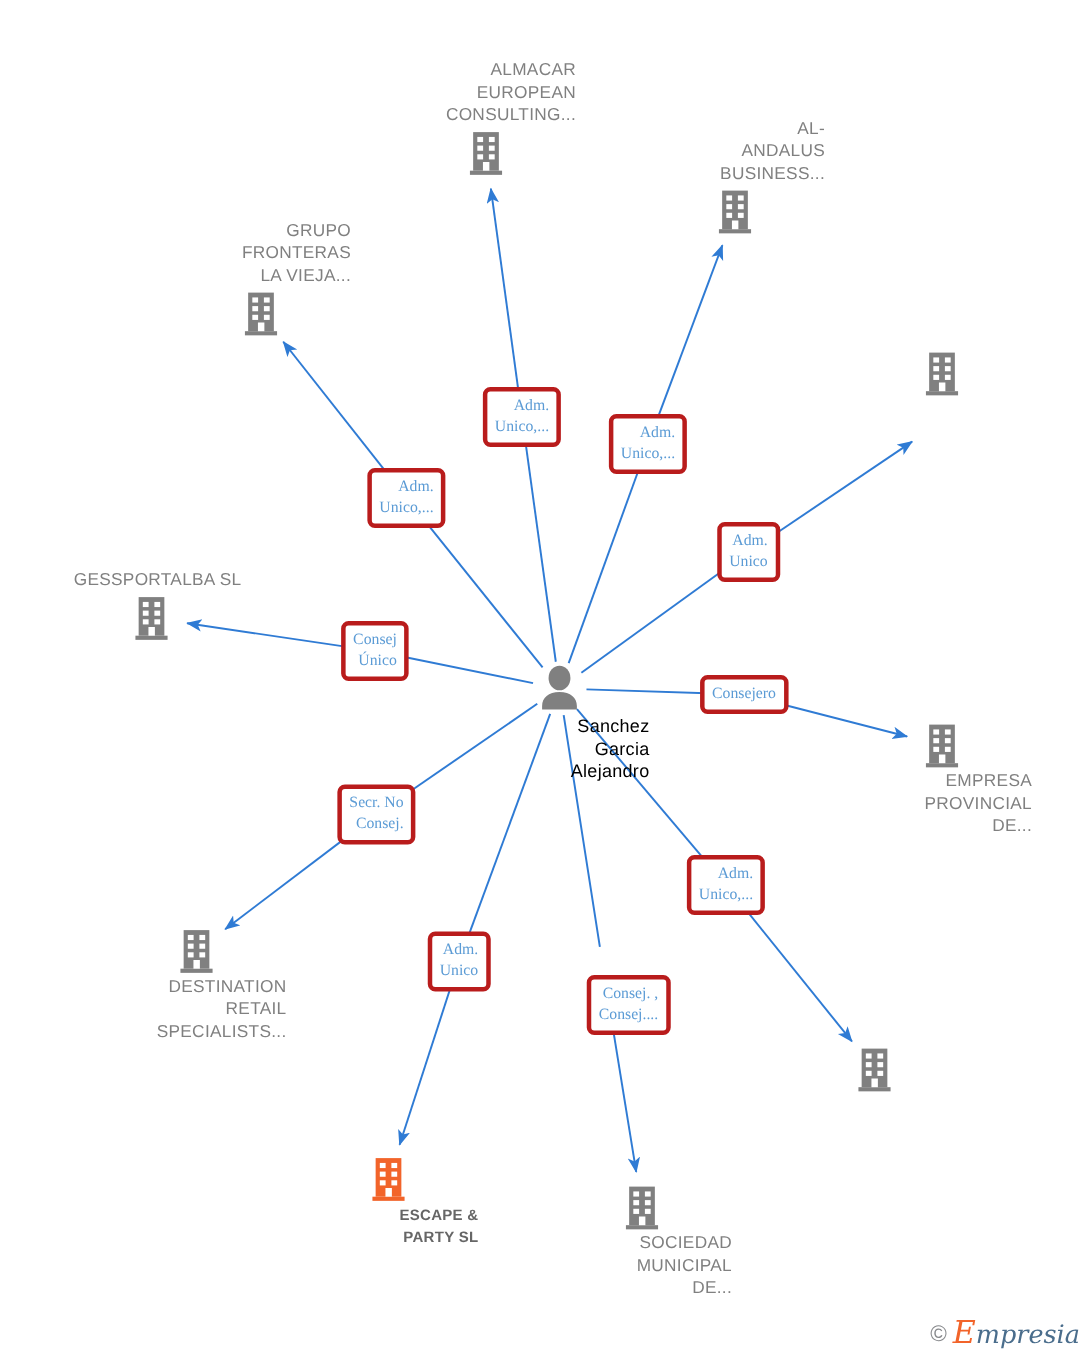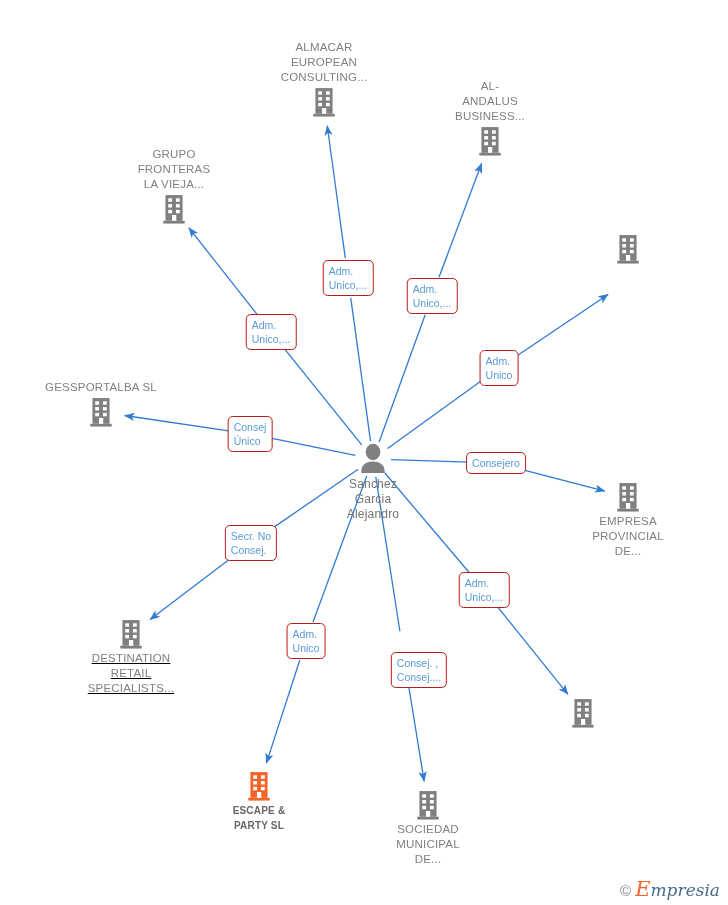--- a/index.html
+++ b/index.html
@@ -34,50 +34,52 @@
     display: block;
     line-height: 0;
   }
   .node .caption {
     display: block;
     font-size: 11.5px;
     line-height: 15px;
     color: #808080;
     letter-spacing: 0.2px;
     white-space: pre-line;
+    text-align: right;
   }
   .node.caption-above .caption {
     margin-bottom: 2px;
   }
   .node.caption-below .caption {
     margin-top: 2px;
   }
   .node.person .caption {
-    color: #737373;
+    color: #000000;
     font-size: 12px;
     line-height: 15px;
   }
   .node.highlight .caption {
     color: #666666;
     font-weight: bold;
     font-size: 10px;
   }
   .edge-label {
     position: absolute;
     box-sizing: border-box;
-    border: 1px solid #b91c1c;
+    border: 3px solid #b91c1c;
     border-radius: 5px;
     background: #ffffff;
     color: #5b9bd5;
     font-size: 10.5px;
     line-height: 14px;
-    text-align: left;
+    text-align: right;
     padding: 3px 5px;
     white-space: pre-line;
     transform: translate(-50%, -50%);
+    font-family: Liberation Serif, serif;
   }
   #watermark {
     position: absolute;
     right: 8px;
     bottom: 6px;
     display: flex;
     align-items: center;
     gap: 4px;
   }
   #watermark .copy {
@@ -239,21 +241,21 @@
             <rect x="6.6" y="9.4" width="3.6" height="3.2" fill="#ffffff"></rect>
             <rect x="13.8" y="9.4" width="3.6" height="3.2" fill="#ffffff"></rect>
             <rect x="6.6" y="14.8" width="3.6" height="3.2" fill="#ffffff"></rect>
             <rect x="13.8" y="14.8" width="3.6" height="3.2" fill="#ffffff"></rect>
             <rect x="10.1" y="19.6" width="4" height="5.4" fill="#ffffff"></rect>
           </svg></span>
         <span class="caption">EMPRESA
 PROVINCIAL
 DE...</span>
       </div>
-      <div class="node caption-below" style="left: 131px; top: 619px; text-decoration: underline;">
+      <div class="node caption-below" style="left: 131px; top: 619px;">
         <span class="icon-wrap"><svg width="26" height="30" viewBox="0 0 24 28" aria-hidden="true">
             <rect x="4" y="1" width="16" height="24" fill="#808080"></rect>
             <rect x="2" y="25" width="20" height="2.6" fill="#808080"></rect>
             <rect x="6.6" y="4" width="3.6" height="3.2" fill="#ffffff"></rect>
             <rect x="13.8" y="4" width="3.6" height="3.2" fill="#ffffff"></rect>
             <rect x="6.6" y="9.4" width="3.6" height="3.2" fill="#ffffff"></rect>
             <rect x="13.8" y="9.4" width="3.6" height="3.2" fill="#ffffff"></rect>
             <rect x="6.6" y="14.8" width="3.6" height="3.2" fill="#ffffff"></rect>
             <rect x="13.8" y="14.8" width="3.6" height="3.2" fill="#ffffff"></rect>
             <rect x="10.1" y="19.6" width="4" height="5.4" fill="#ffffff"></rect>

